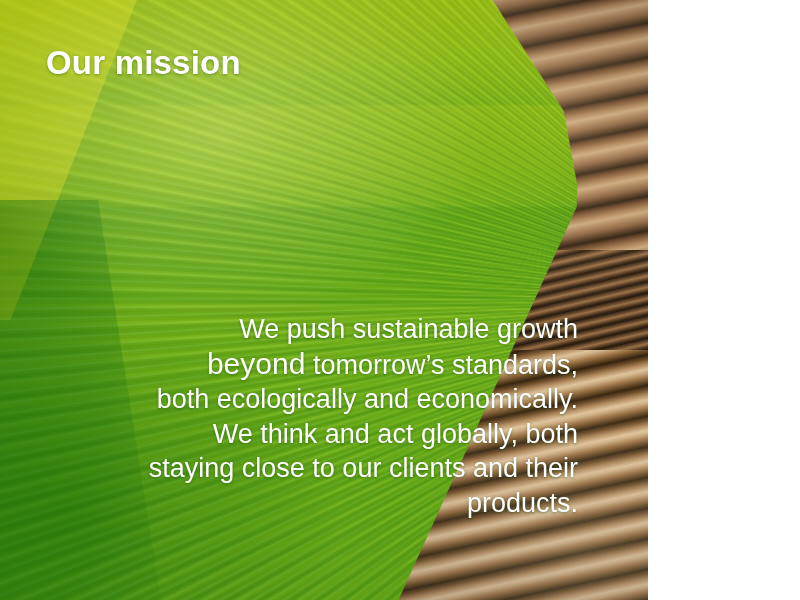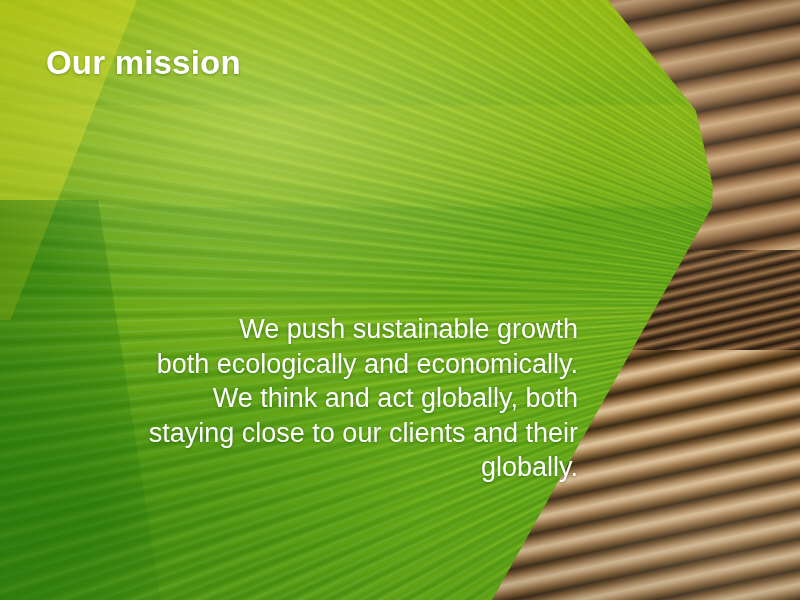--- a/index.html
+++ b/index.html
@@ -7,21 +7,21 @@
     margin: 0;
     padding: 0;
     background: #ffffff;
   }
   body {
     font-family: "Liberation Sans", sans-serif;
   }
 
   #slide {
     position: relative;
-    width: 800px;
+    width: 648px;
     height: 600px;
     overflow: hidden;
     background: #be185d;
   }
 
   
   .cardboard {
     position: absolute;
     inset: 0;
     background-color: #8a6a44;
@@ -222,19 +222,20 @@
     <div class="straw-bands"></div>
     <div class="wedge-light"></div>
     <div class="wedge-dark"></div>
     <div class="green-grade"></div>
   </div>
 
   <div class="title">Our mission</div>
 
   <div class="body-copy">
     <span class="line">We push sustainable growth</span>
+    <span class="line"><span class="big">beyond</span><span> tomorrow’s standards,</span></span>
     <span class="line">both ecologically and economically.</span>
     <span class="line">We think and act globally, both</span>
     <span class="line">staying close to our clients and their</span>
-    <span class="line">globally.</span>
+    <span class="line">products.</span>
   </div>
 
 </div>
 
 </body></html>

